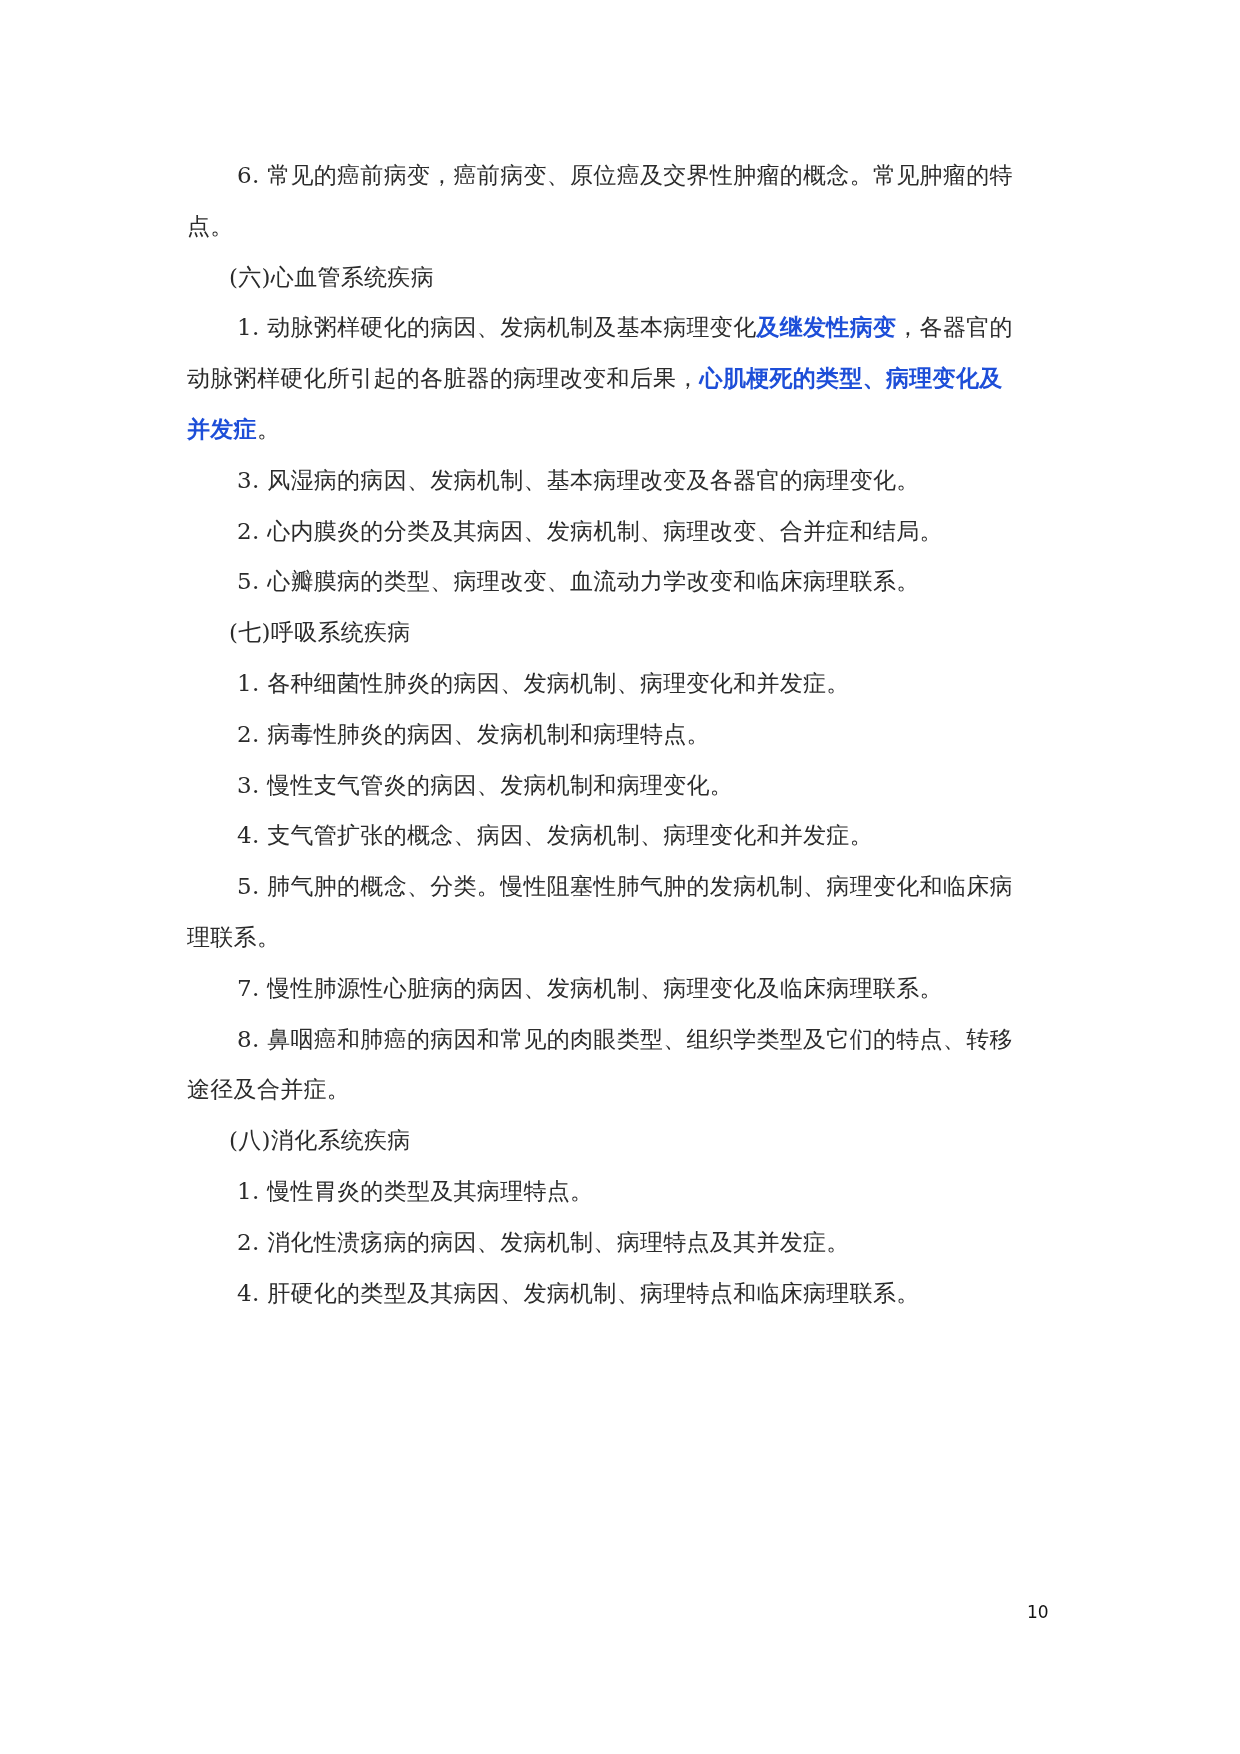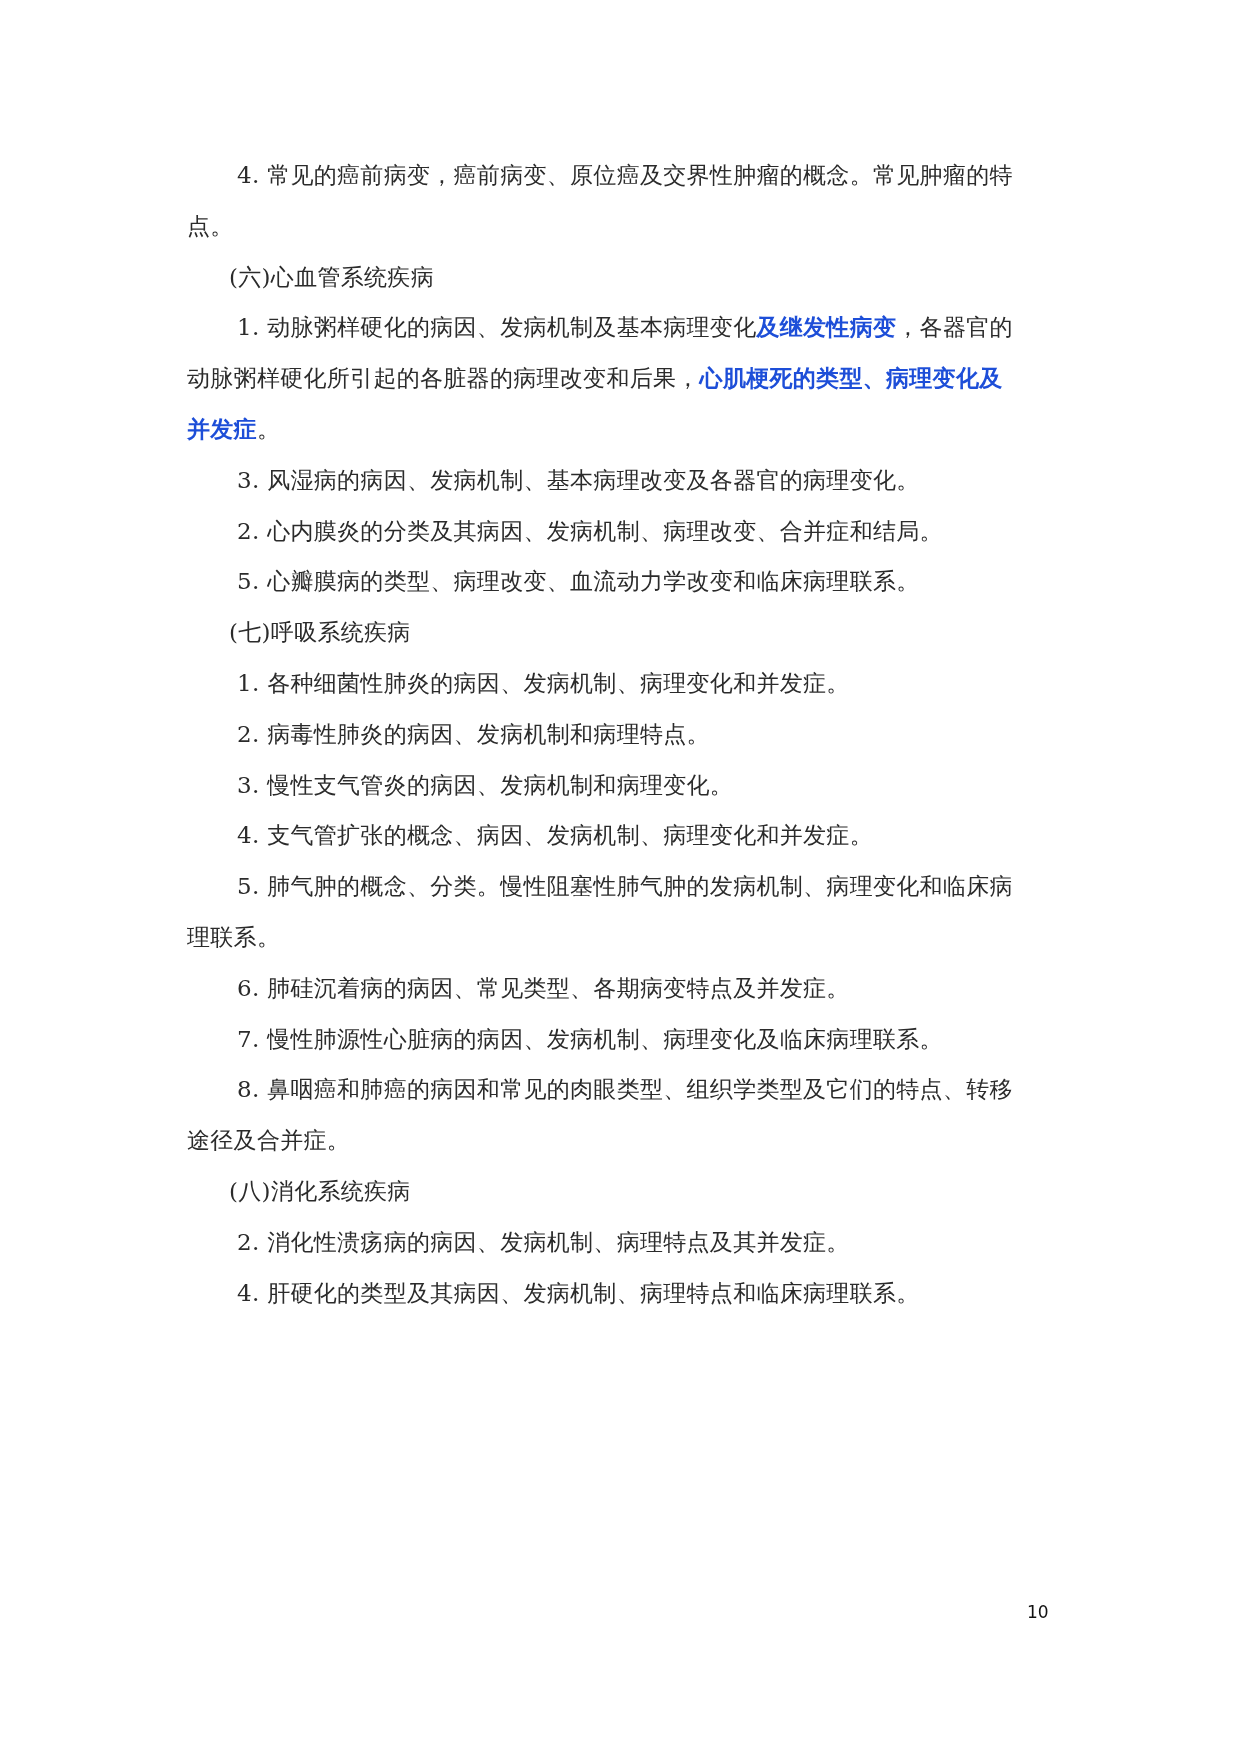--- a/index.html
+++ b/index.html
@@ -50,21 +50,21 @@
       font-size: 17px;
       color: #111111;
     }
   </style>
 </head>
 <body>
 
 <div class="page">
 
   <div class="para">
-    <div class="line first">4. 常见的癌前病变，癌前病变、原位癌及交界性肿瘤的概念。常见肿瘤的特</div>
+    <div class="line first">6. 常见的癌前病变，癌前病变、原位癌及交界性肿瘤的概念。常见肿瘤的特</div>
     <div class="line">点。</div>
   </div>
 
   <div class="para heading">
     <div class="line">(六)心血管系统疾病</div>
   </div>
 
   <div class="para">
     <div class="line first"><span>1. 动脉粥样硬化的病因、发病机制及基本病理变化</span><span class="em">及继发性病变</span><span>，各器官的</span></div>
     <div class="line"><span>动脉粥样硬化所引起的各脏器的病理改变和后果，</span><span class="em">心肌梗死的类型、病理变化及</span></div>
@@ -102,37 +102,37 @@
 
   <div class="para">
     <div class="line first">4. 支气管扩张的概念、病因、发病机制、病理变化和并发症。</div>
   </div>
 
   <div class="para">
     <div class="line first">5. 肺气肿的概念、分类。慢性阻塞性肺气肿的发病机制、病理变化和临床病</div>
     <div class="line">理联系。</div>
   </div>
 
-  <div class="para">
-    <div class="line first">6. 肺硅沉着病的病因、常见类型、各期病变特点及并发症。</div>
-  </div>
 
   <div class="para">
     <div class="line first">7. 慢性肺源性心脏病的病因、发病机制、病理变化及临床病理联系。</div>
   </div>
 
   <div class="para">
     <div class="line first">8. 鼻咽癌和肺癌的病因和常见的肉眼类型、组织学类型及它们的特点、转移</div>
     <div class="line">途径及合并症。</div>
   </div>
 
   <div class="para heading">
     <div class="line">(八)消化系统疾病</div>
   </div>
 
+  <div class="para">
+    <div class="line first">1. 慢性胃炎的类型及其病理特点。</div>
+  </div>
 
   <div class="para">
     <div class="line first">2. 消化性溃疡病的病因、发病机制、病理特点及其并发症。</div>
   </div>
 
 
   <div class="para">
     <div class="line first">4. 肝硬化的类型及其病因、发病机制、病理特点和临床病理联系。</div>
   </div>
 

